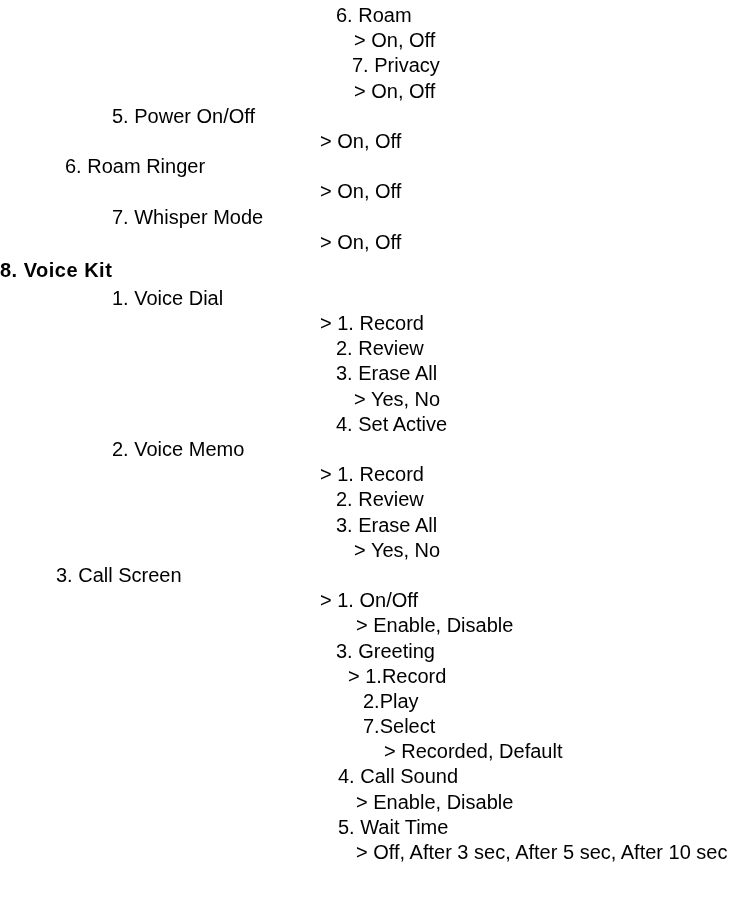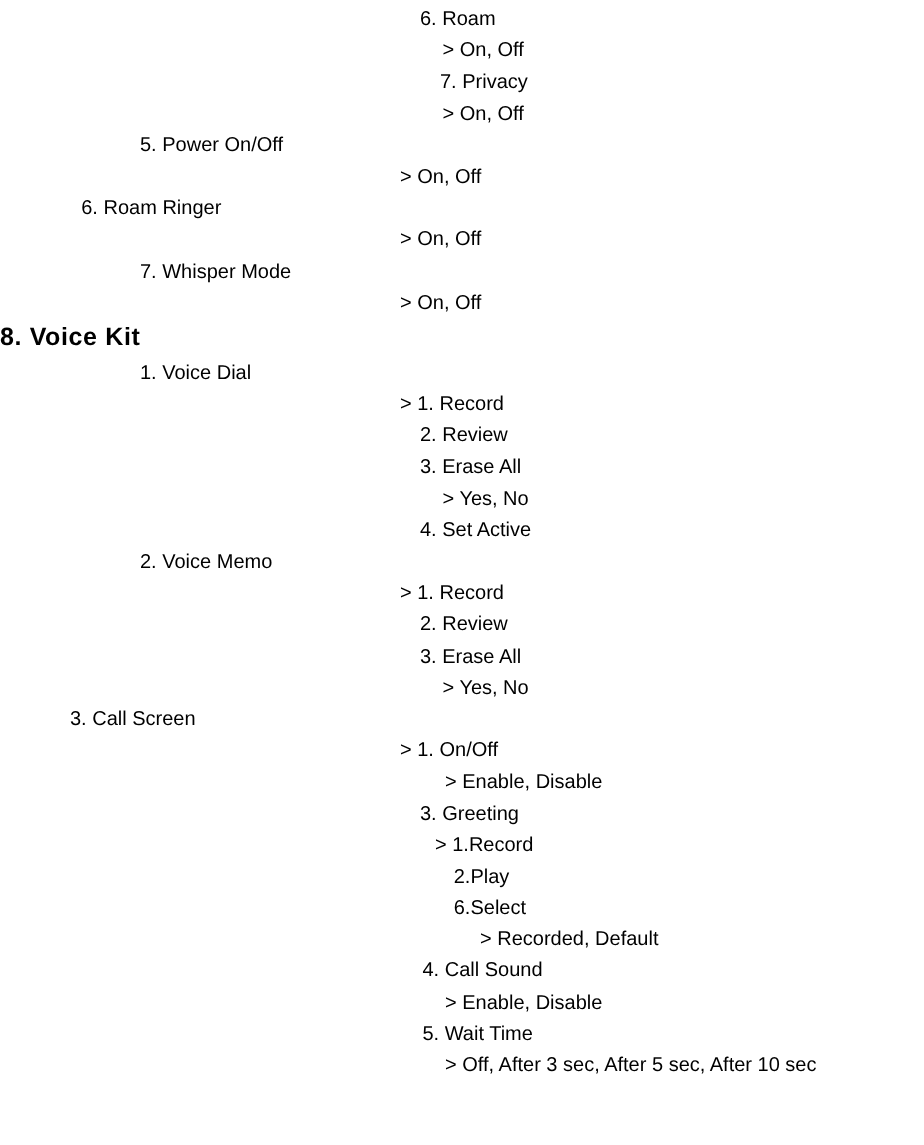--- a/index.html
+++ b/index.html
@@ -15,21 +15,21 @@
   .page {
     width: 739px;
     height: 916px;
     padding-top: 3px;
     box-sizing: border-box;
     overflow: hidden;
   }
   .line {
     height: 25.2px;
     line-height: 25.2px;
-    font-size: 16px;
+    font-size: 20px;
     white-space: pre;
   }
   .line.heading {
     height: 31px;
     line-height: 31px;
     font-size: 20px;
     font-weight: bold;
     letter-spacing: 0.5px;
   }
 </style>
@@ -58,19 +58,19 @@
     <div class="line" style="padding-left: 320px;">&gt; 1. Record</div>
     <div class="line" style="padding-left: 336px;">2. Review</div>
     <div class="line" style="padding-left: 336px;">3. Erase All</div>
     <div class="line" style="padding-left: 354px;">&gt; Yes, No</div>
     <div class="line" style="padding-left: 56px;">3. Call Screen</div>
     <div class="line" style="padding-left: 320px;">&gt; 1. On/Off</div>
     <div class="line" style="padding-left: 356px;">&gt; Enable, Disable</div>
     <div class="line" style="padding-left: 336px;">3. Greeting</div>
     <div class="line" style="padding-left: 348px;">&gt; 1.Record</div>
     <div class="line" style="padding-left: 363px;">2.Play</div>
-    <div class="line" style="padding-left: 363px;">6.Select</div>
+    <div class="line" style="padding-left: 363px;">7.Select</div>
     <div class="line" style="padding-left: 384px;">&gt; Recorded, Default</div>
     <div class="line" style="padding-left: 338px;">4. Call Sound</div>
     <div class="line" style="padding-left: 356px;">&gt; Enable, Disable</div>
     <div class="line" style="padding-left: 338px;">5. Wait Time</div>
     <div class="line" style="padding-left: 356px;">&gt; Off, After 3 sec, After 5 sec, After 10 sec</div>
   </div>
 
 </body></html>

